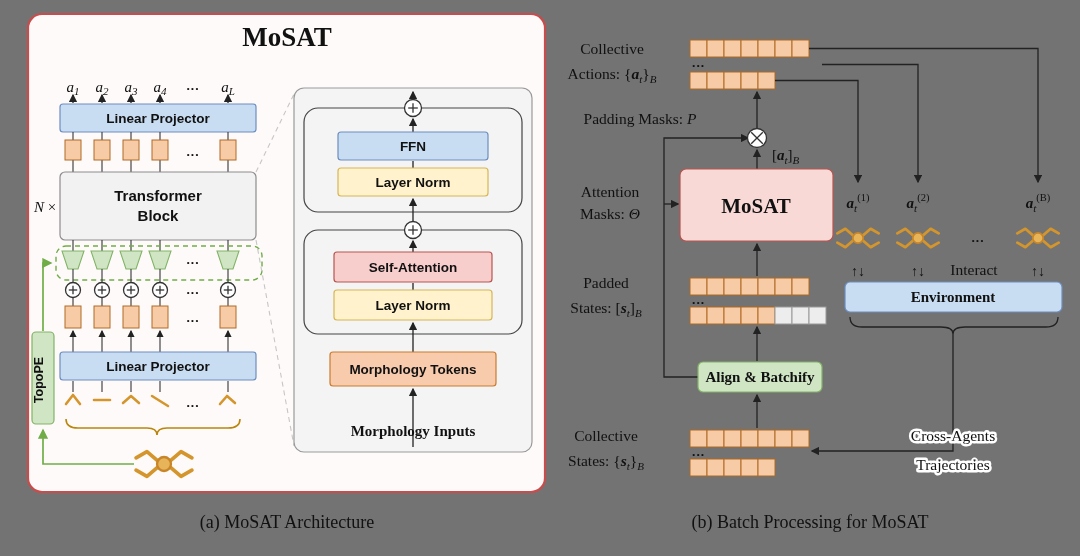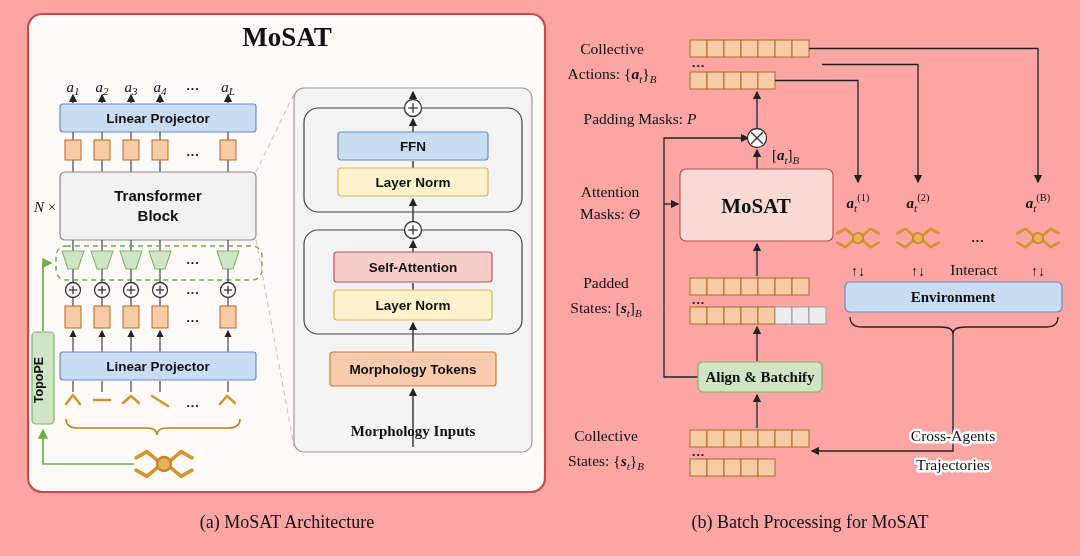--- a/index.html
+++ b/index.html
@@ -1,16 +1,16 @@
 <!DOCTYPE html>
 <html><head>
 <meta charset="utf-8">
 <style>
   html,body{margin:0;padding:0;background:#ffffff;}
-  .stage{width:1080px;height:556px;position:relative;background:#fca5a5;}
+  .stage{width:1080px;height:556px;position:relative;background:#737373;}
   svg text{font-family:"Liberation Serif",serif;fill:#111;}
   .t{text-anchor:middle;}
   .title{font:bold 27px "Liberation Serif",serif;}
   .cap{font:18px "Liberation Serif",serif;}
   .ser{font:15.5px "Liberation Serif",serif;}
   .serb{font:bold 15px "Liberation Serif",serif;}
   .bigb{font:bold 21px "Liberation Serif",serif;}
   .math{font:15px "Liberation Serif",serif;}
   .mi{font-style:italic;}
   .mvar{font-style:italic;font-weight:bold;}

